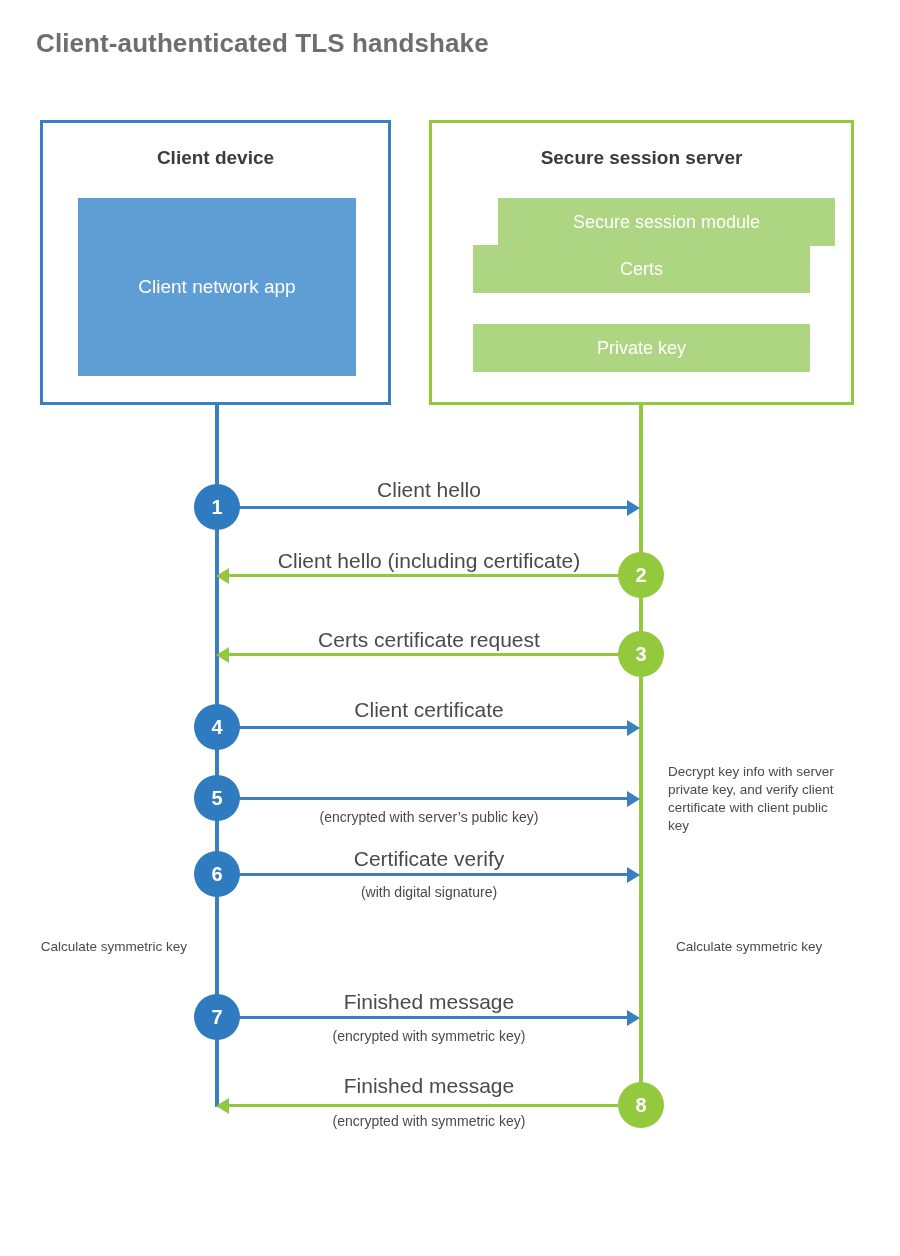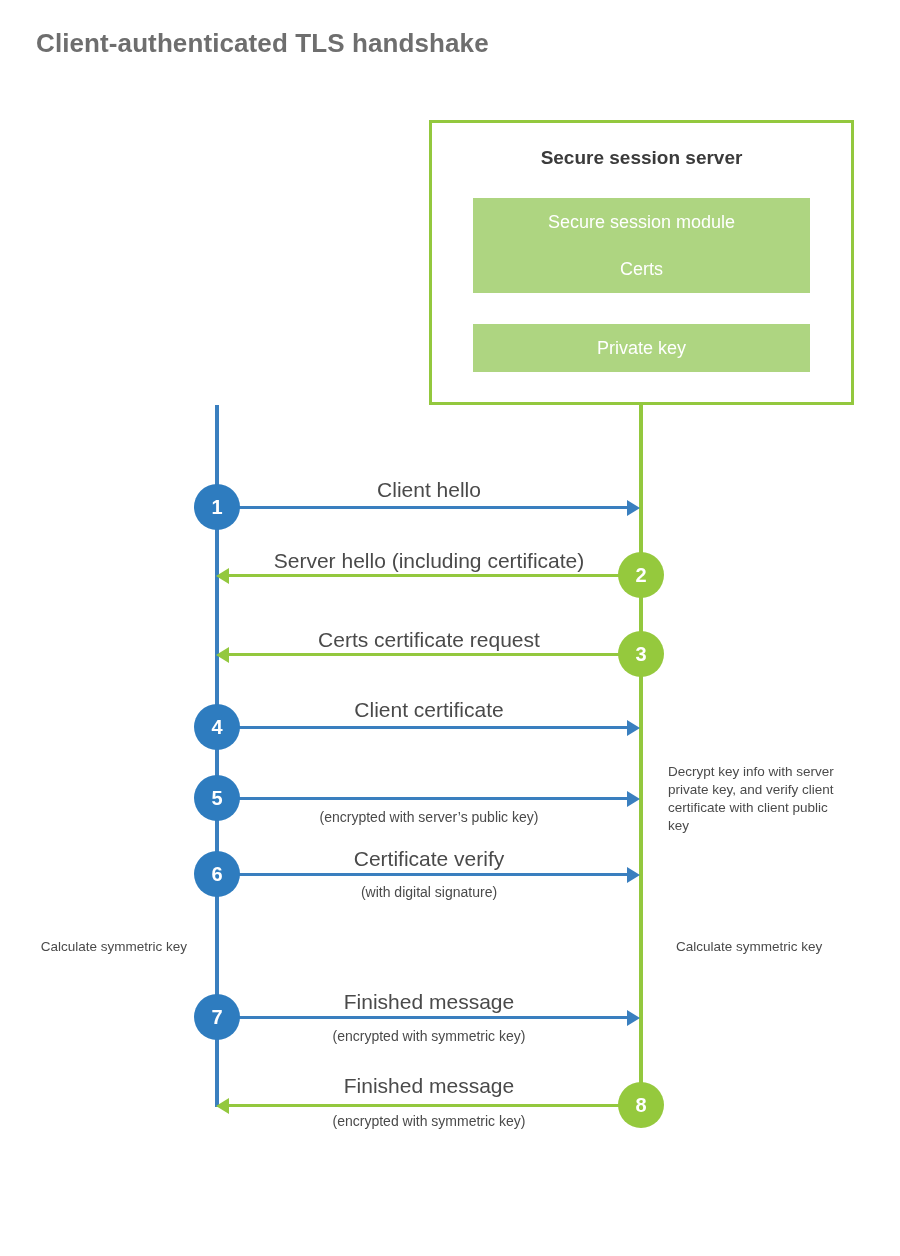--- a/index.html
+++ b/index.html
@@ -88,21 +88,21 @@
     width: 337px;
     height: 48px;
     background: #aed581;
     color: #ffffff;
     font-size: 18px;
     display: flex;
     align-items: center;
     justify-content: center;
     box-sizing: border-box;
   }
-  .server-block.b0 { top: 75px; }
+  .server-block.b0 { top: 75px; margin-left: 25px; }
   .server-block.b1 { top: 122px; }
   .server-block.b2 { top: 201px; }
 
   
   .lifeline {
     position: absolute;
     width: 4px;
   }
   .lifeline.client {
     left: 215px;
@@ -172,37 +172,41 @@
   }
   .side-note.right-align { text-align: right; }
 </style>
 </head>
 <body>
 
 <div class="diagram">
 
   <div class="title">Client-authenticated TLS handshake</div>
 
+  <div class="party-box client">
+    <div class="party-title">Client device</div>
+    <div class="client-app">Client network app</div>
+  </div>
 
   <div class="party-box server">
     <div class="party-title">Secure session server</div>
     <div class="server-block b0">Secure session module</div>
     <div class="server-block b1">Certs</div>
     <div class="server-block b2">Private key</div>
   </div>
 
   <div class="lifeline client"></div>
   <div class="lifeline server"></div>
 
   <div class="msg-label" style="left:217px; top:478px; width:424px;">Client hello</div>
   <div class="msg-line blue" style="left:217px; top:506px; width:412px;"></div>
   <div class="arrow-head right blue" style="left:627px; top:499.5px;"></div>
   <div class="step-circle blue" style="left:194px; top:484px;">1</div>
 
-  <div class="msg-label" style="left:217px; top:549px; width:424px;">Server hello (including certificate)</div>
+  <div class="msg-label" style="left:217px; top:549px; width:424px;">Client hello (including certificate)</div>
   <div class="msg-line green" style="left:228px; top:574px; width:413px;"></div>
   <div class="arrow-head left green" style="left:216px; top:567.5px;"></div>
   <div class="step-circle green" style="left:618px; top:552px;">2</div>
 
   <div class="msg-label" style="left:217px; top:628px; width:424px;">Certs certificate request</div>
   <div class="msg-line green" style="left:228px; top:653px; width:413px;"></div>
   <div class="arrow-head left green" style="left:216px; top:646.5px;"></div>
   <div class="step-circle green" style="left:618px; top:631px;">3</div>
 
   <div class="msg-label" style="left:217px; top:698px; width:424px;">Client certificate</div>

